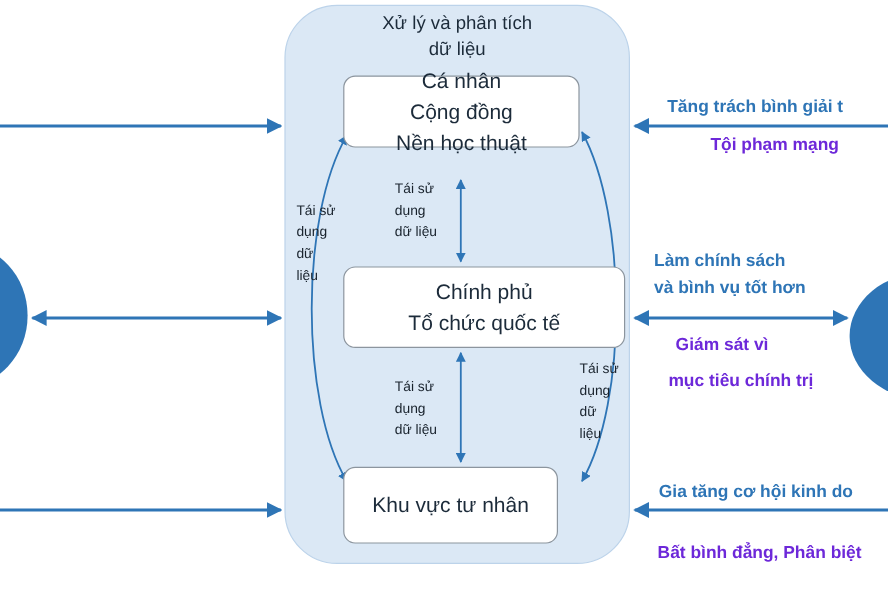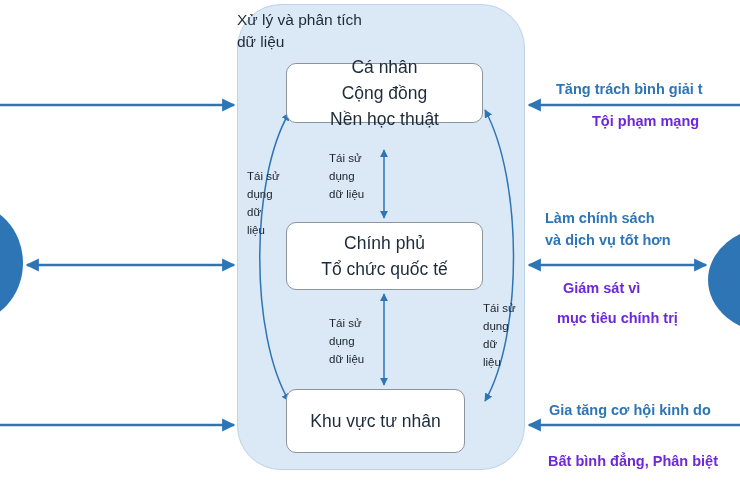--- a/index.html
+++ b/index.html
@@ -7,30 +7,30 @@
     position:relative;width:740px;height:494px;overflow:hidden;background:#fff;
     font-family:"Liberation Sans", sans-serif;
   }
   .panel{
     position:absolute;left:237px;top:4px;width:288px;height:466px;
     background:#dbe8f5;border:1.5px solid #bcd3ea;border-radius:44px;box-sizing:border-box;
     z-index:0;
   }
   .overlay{position:absolute;left:0;top:0;z-index:1;}
   .panel-title{
-    position:absolute;left:237px;top:9px;width:288px;text-align:left;
+    position:absolute;left:237px;top:9px;width:288px;text-align:center;
     font-size:15.5px;line-height:22px;color:#1c2b3a;z-index:2;
   }
   .node{
     position:absolute;background:#ffffff;border:1.4px solid #8c959e;border-radius:10px;
     display:flex;flex-direction:column;align-items:center;justify-content:center;
     font-size:17.5px;line-height:26px;color:#1c2b3a;box-sizing:border-box;z-index:2;
   }
   #node-top{left:286px;top:63px;width:197px;height:60px;}
-  #node-middle{left:286px;top:222px;width:197px;height:68px;}
+  #node-middle{left:286px;top:222px;width:235px;height:68px;}
   #node-bottom{left:286px;top:389px;width:179px;height:64px;}
   .reuse{
     position:absolute;font-size:11.5px;line-height:18px;color:#18222c;
     z-index:2;
   }
   #reuse-top-middle{left:329px;top:149px;width:48px;}
   #reuse-middle-bottom{left:329px;top:314px;width:48px;}
   #reuse-left-curve{left:247px;top:167px;width:40px;}
   #reuse-right-curve{left:483px;top:299px;width:40px;}
   .ann{
@@ -124,21 +124,21 @@
     <div>dụng</div>
     <div>dữ</div>
     <div>liệu</div>
   </div>
 
   <div class="ann blue" id="ann-top-benefit">Tăng trách bình giải t</div>
   <div class="ann red" id="ann-top-risk">Tội phạm mạng</div>
 
   <div class="ann blue" id="ann-mid-benefit">
     <div>Làm chính sách</div>
-    <div>và dịch vụ tốt hơn</div>
+    <div>và bình vụ tốt hơn</div>
   </div>
   <div class="ann red" id="ann-mid-risk-1">Giám sát vì</div>
   <div class="ann red" id="ann-mid-risk-2">mục tiêu chính trị</div>
 
   <div class="ann blue" id="ann-bot-benefit">Gia tăng cơ hội kinh do</div>
   <div class="ann red" id="ann-bot-risk-2">Bất bình đẳng, Phân biệt</div>
 
 </div>
 
 </body></html>

